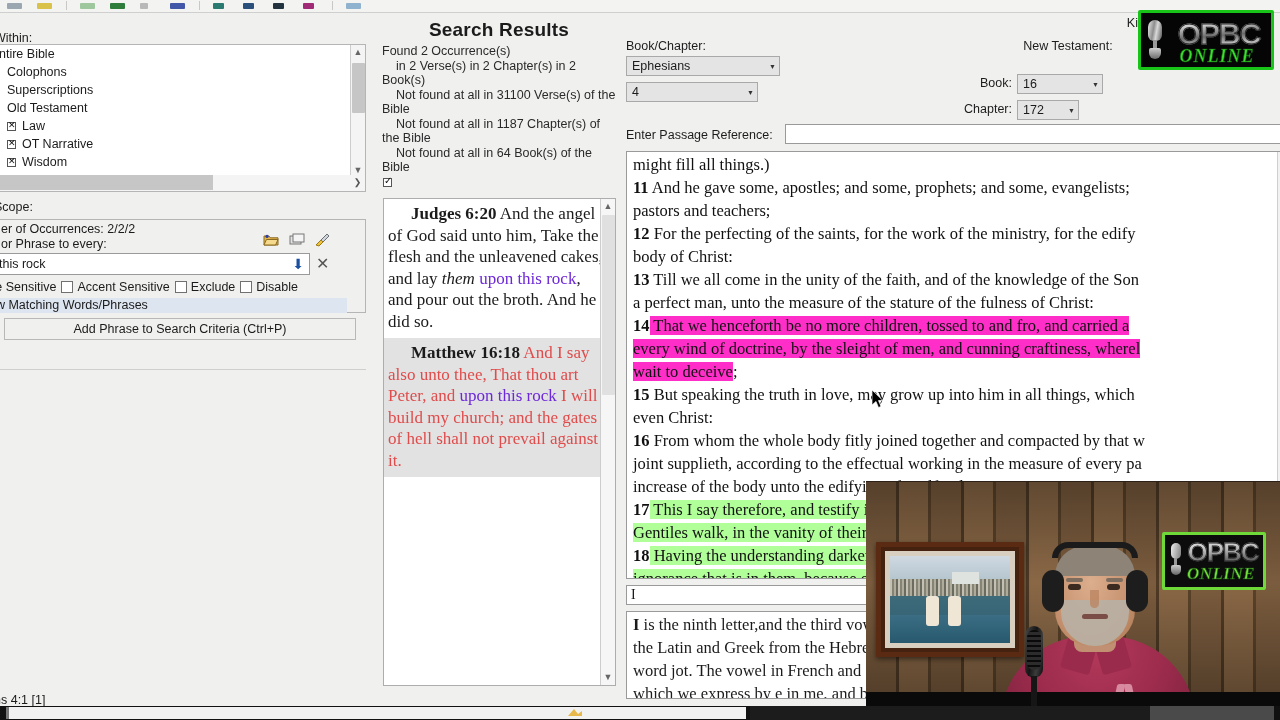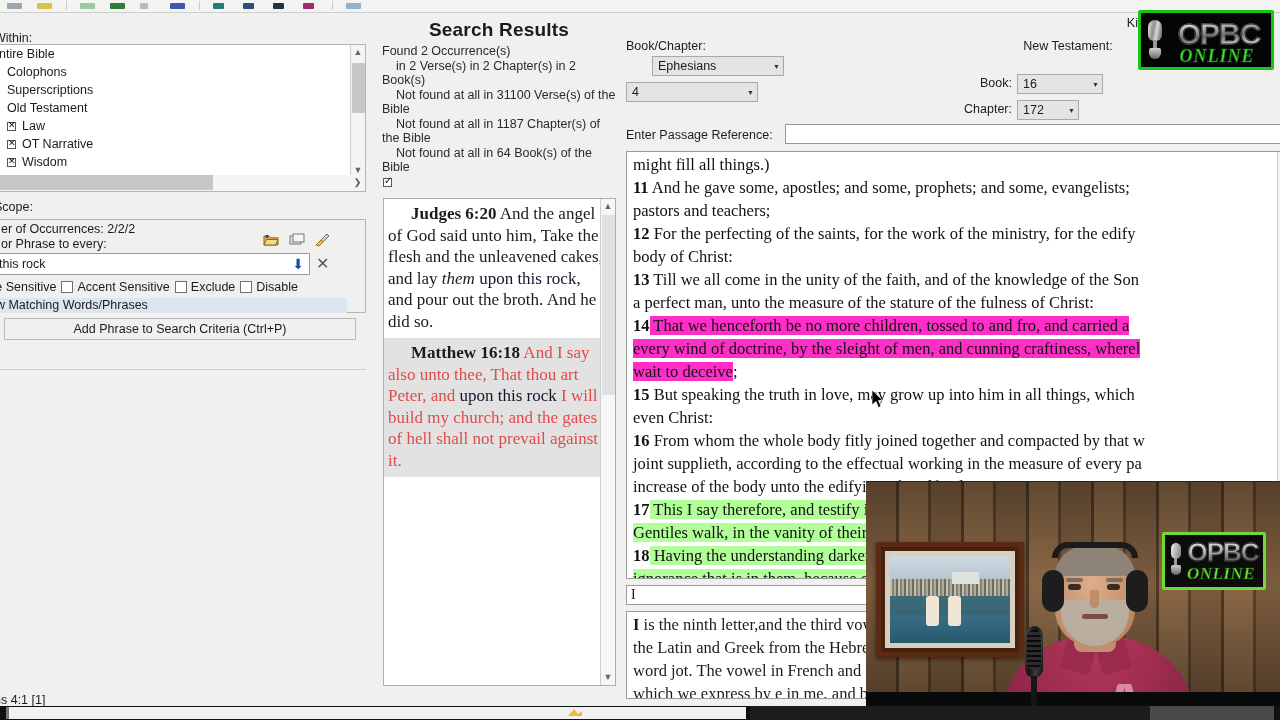--- a/index.html
+++ b/index.html
@@ -90,37 +90,37 @@
   #sr-title { text-align:center; font-weight:bold; font-size:19px; padding-top:6px; letter-spacing:.2px;}
   #sr-stats { padding:3px 2px 0 2px; font-size:12.5px; line-height:14.5px; color:#2a2a2a; }
   #sr-stats .i1 { text-indent:14px; }
   #sr-hl { display:flex; align-items:flex-start; gap:12px; padding:3px 0 3px 3px; font-size:12.5px;flex-direction:column;}
   #sr-list { position:absolute; left:3px; top:185px; width:233px; height:488px;
              background:#fff; border:1px solid #adadad; overflow:hidden; }
   .verse { padding:4px 6px 6px 4px; font-family:"Liberation Serif", serif; font-size:17px; line-height:21.5px; }
   .verse.sel { background:#e2e2e2; }
   .verse b { font-weight:bold;margin-left:23px; }
   .verse .it { font-style:italic; }
-  .blue { color:#0f172a; }
+  .blue { color:#6d28d9; }
   .red { color:#e04b4b; }
   #sr-list .vsb { background:#f6f6f6; }
 
   
   #bible-panel { position:absolute; left:618px; top:13px; width:662px; height:677px; background:#f0f0ef; }
   #bp-title-rule { position:absolute; left:8px; top:10px; width:646px; height:1px; background:#bdbdbd; }
   #bp-title { position:absolute; left:0; right:6px; top:3px; text-align:right; font-size:12.5px;
               background:#f0f0ef; padding:0 6px 0 8px; }
   #bp-title span { background:#f0f0ef; padding:0 5px; }
 
   #bc-label { position:absolute; left:8px; top:26px; font-size:12.5px; }
   #nt-label { position:absolute; left:330px; top:26px; width:240px; text-align:center; font-size:12.5px;}
   .combo { background:#e4e4e4; border:1px solid #a9a9a9; height:20px; display:flex; align-items:center;
            padding:0 3px 0 5px; font-size:12.5px; }
   .combo .cv { flex:1; white-space:nowrap; overflow:hidden;}
-  #book-combo { position:absolute; left:8px; top:43px; width:132px;margin-left:26px; }
+  #book-combo { position:absolute; left:8px; top:43px; width:154px; }
   #chap-combo { position:absolute; left:8px; top:69px; width:132px; }
   #bk-combo { position:absolute; left:399px; top:61px; width:86px; }
   #ch-combo { position:absolute; left:399px; top:87px; width:62px; }
   #epr-label { position:absolute; left:8px; top:115px; font-size:12.5px; }
   #epr-input { position:absolute; left:167px; top:111px; right:-10px; height:20px; background:#fff;
                border:1px solid #9a9a9a; }
 
   #bible-text {
     position:absolute; left:8px; top:138px; right:-12px; height:428px;
     background:#fff; border:1px solid #9a9a9a; overflow:hidden;

